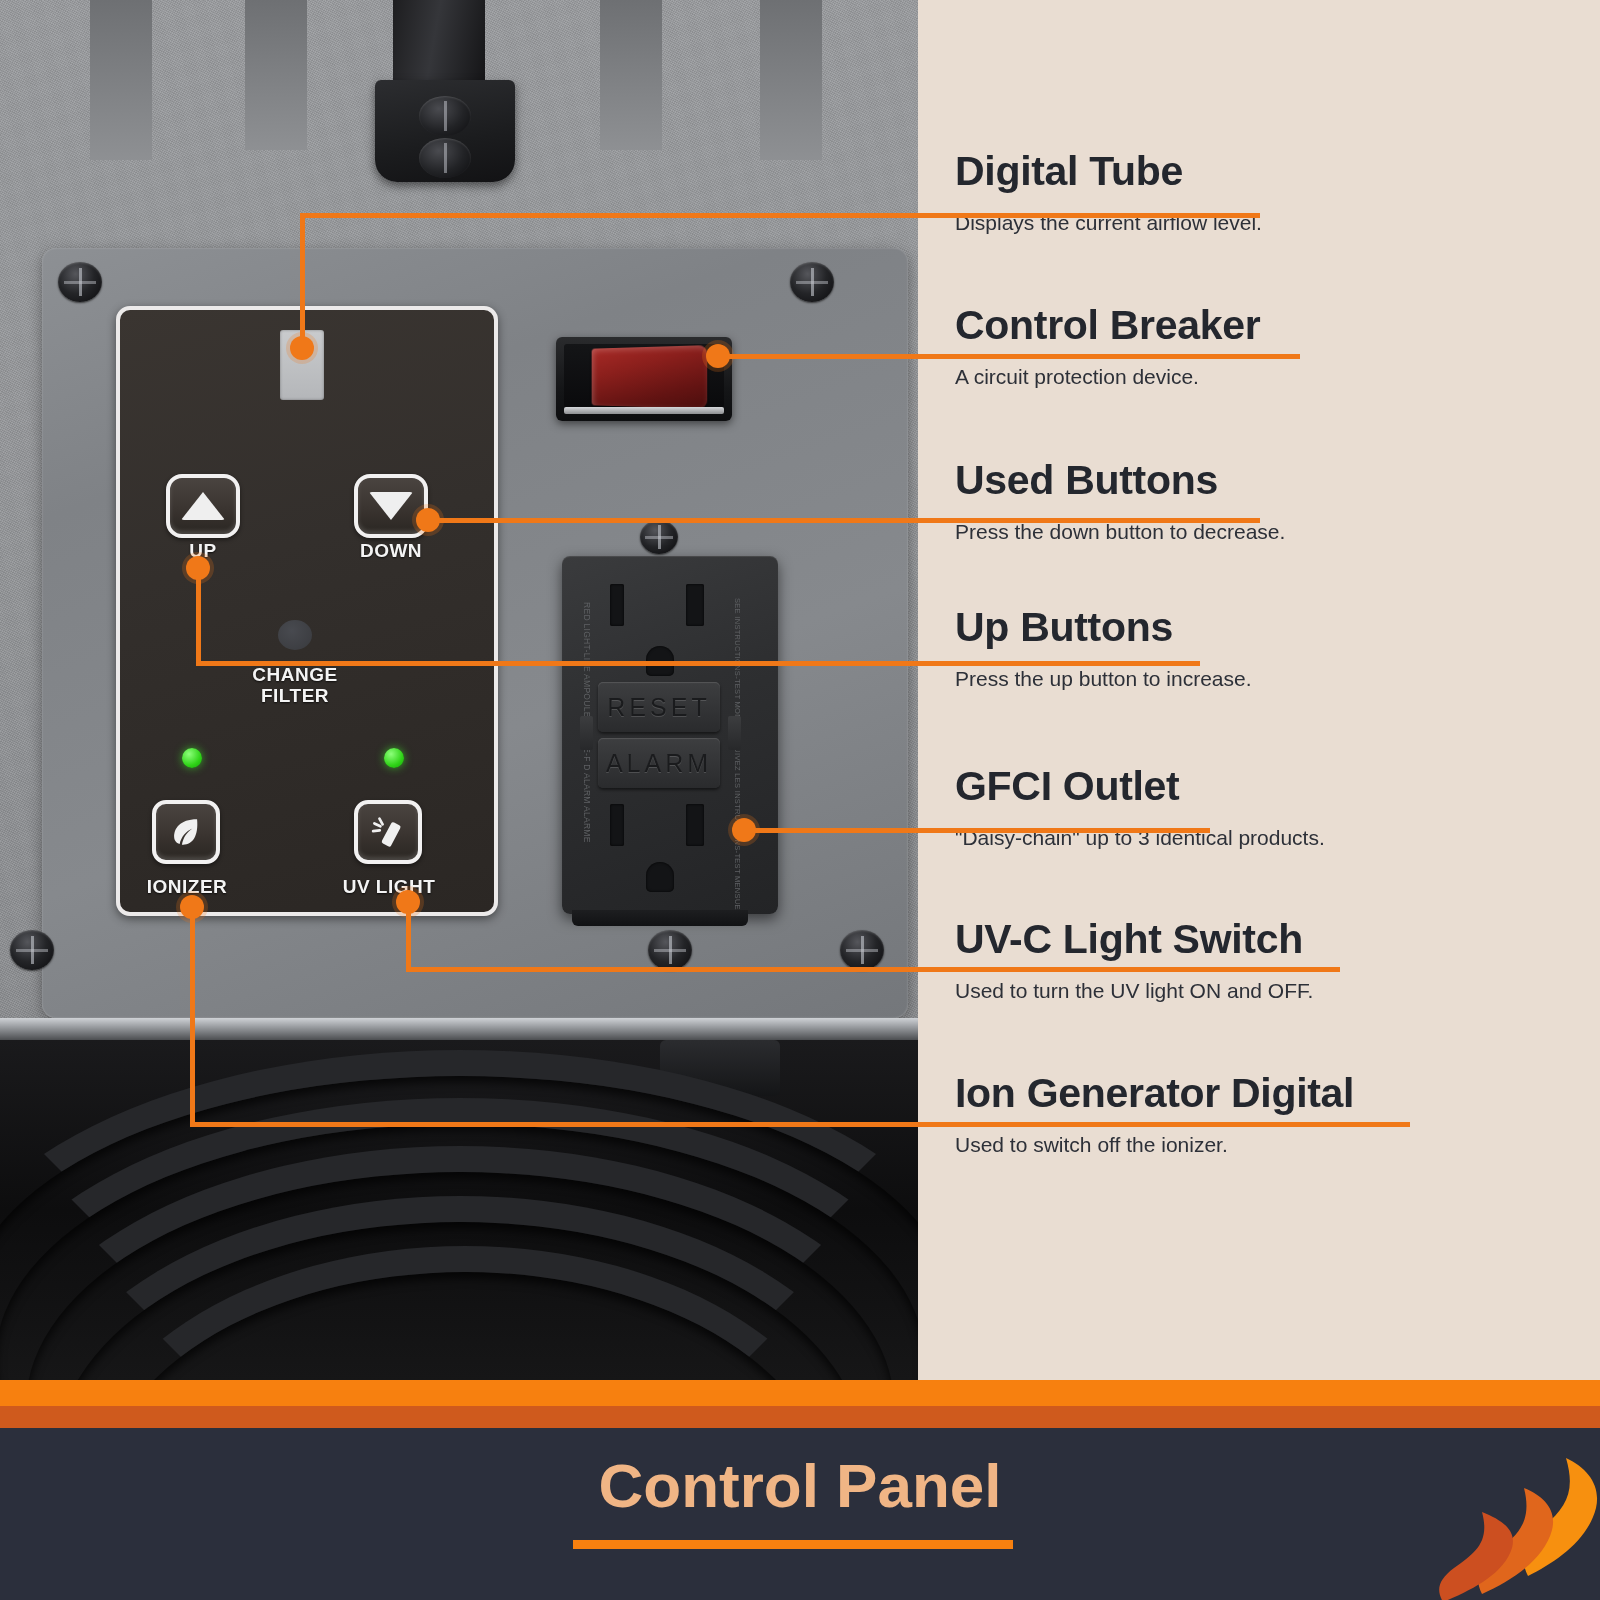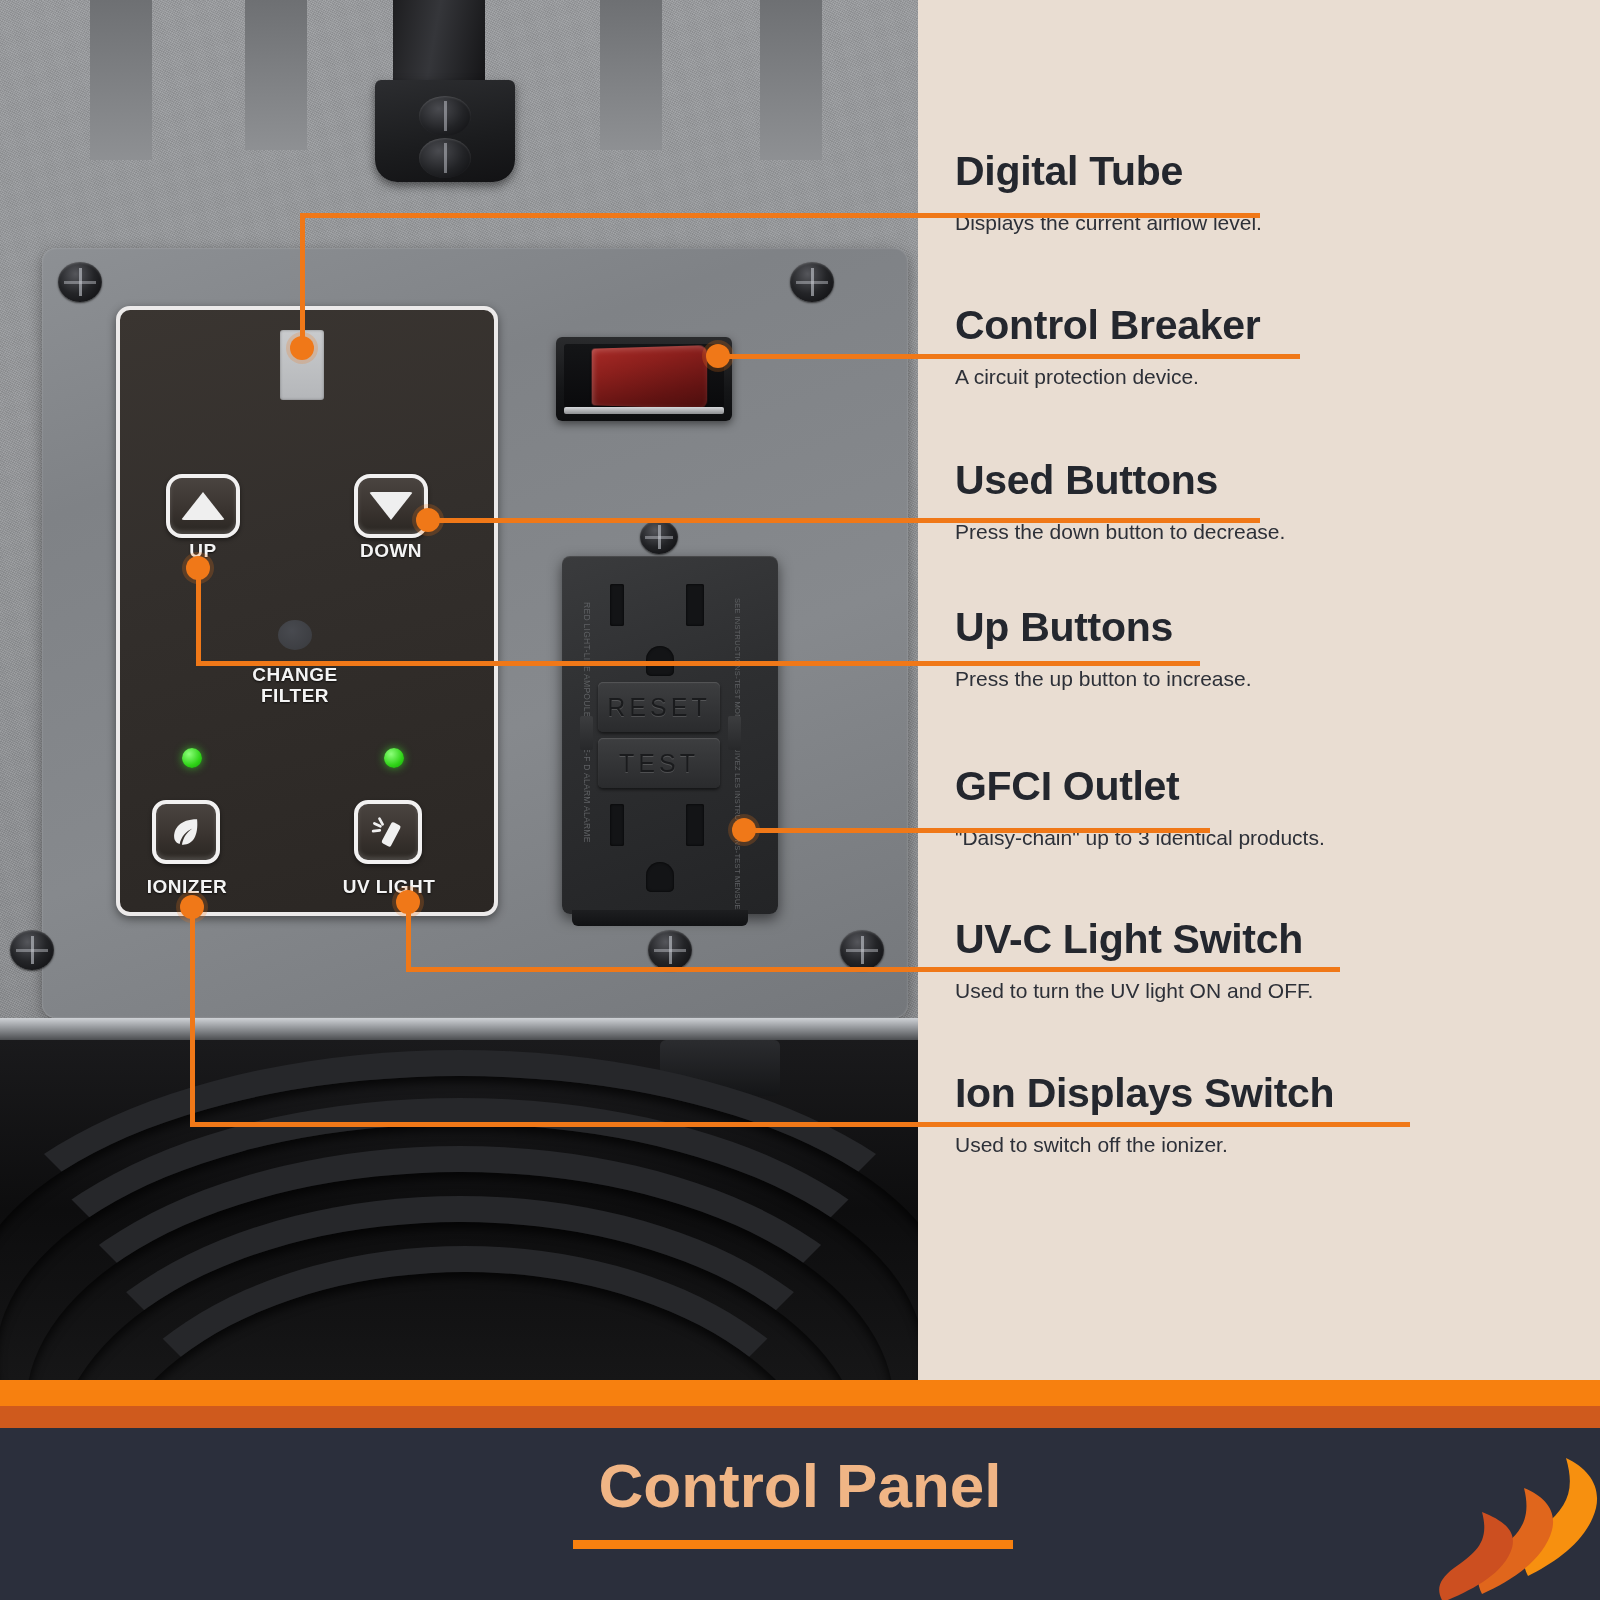--- a/index.html
+++ b/index.html
@@ -233,21 +233,21 @@
 
     <div class="gfci">
       <div class="gfci-slot" style="left:48px;  top:28px;"></div>
       <div class="gfci-slot wide" style="left:124px; top:28px;"></div>
       <div class="gfci-gnd" style="left:84px;  top:90px;"></div>
 
       <div class="gfci-micro" style="left:30px; top:46px; transform:rotate(90deg);">RED LIGHT-LIFE AMPOULE ROUGE-F D ALARM ALARME</div>
       <div class="gfci-micro" style="left:180px; top:42px; transform:rotate(90deg); font-size:7.5px;">SEE INSTRUCTIONS-TEST MONTHLY SUIVEZ LES INSTRUCTIONS-TEST MENSUEL</div>
 
       <div class="gfci-btn" style="top:126px;">RESET</div>
-      <div class="gfci-btn" style="top:182px;">TEST</div>
+      <div class="gfci-btn" style="top:182px;">ALARM</div>
       <div class="gfci-tab" style="left:18px;  top:160px;"></div>
       <div class="gfci-tab" style="left:166px; top:160px;"></div>
 
       <div class="gfci-slot" style="left:48px;  top:248px;"></div>
       <div class="gfci-slot wide" style="left:124px; top:248px;"></div>
       <div class="gfci-gnd" style="left:84px;  top:306px;"></div>
       <div class="gfci-lip"></div>
     </div>
 
     <div class="trim"></div>
@@ -318,21 +318,21 @@
   </div>
   <div class="rule" style="left:955px; top:828px; width:255px;"></div>
 
   <div class="callout" style="top:918px;">
     <h2>UV-C Light Switch</h2>
     <p>Used to turn the UV light ON and OFF.</p>
   </div>
   <div class="rule" style="left:955px; top:967px; width:385px;"></div>
 
   <div class="callout" style="top:1072px;">
-    <h2>Ion Displays Switch</h2>
+    <h2>Ion Generator Digital</h2>
     <p>Used to switch off the ionizer.</p>
   </div>
   <div class="rule" style="left:955px; top:1122px; width:455px;"></div>
 
   <div class="stripe1"></div>
   <div class="stripe2"></div>
   <div class="stripe3"></div>
   <div class="banner"></div>
   <div class="banner-title">Control Panel</div>
   <div class="banner-rule"></div>

